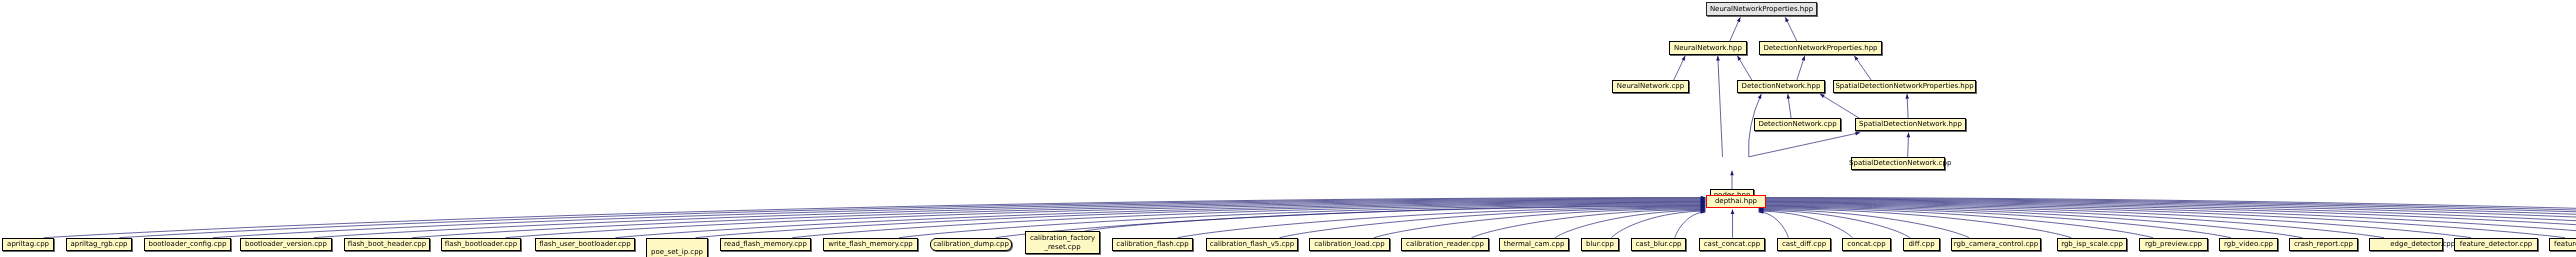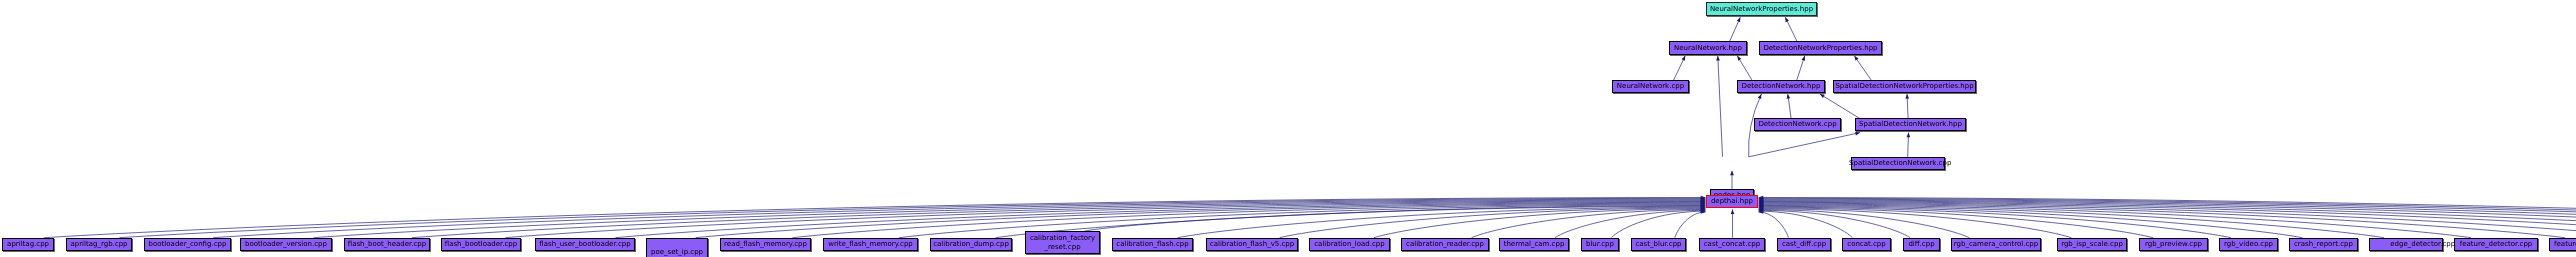--- a/index.html
+++ b/index.html
@@ -1,24 +1,24 @@
 <!DOCTYPE html>
 <html style="font-size:8.2px"><head>
 <meta charset="utf-8">
 <style>
   html,body{margin:0;padding:0;background:#ffffff;}
   .graph{position:relative;width:3362px;height:258px;background:#ffffff;
          font-family:"DejaVu Sans","Liberation Sans",sans-serif;overflow:hidden;}
   .graph svg{position:absolute;left:0;top:0;pointer-events:none;}
-  .node{position:absolute;box-sizing:border-box;background:#8b5cf6;border:0.5px solid #000000;
+  .node{position:absolute;box-sizing:border-box;background:#fef9c3;border:0.5px solid #000000;
         box-shadow:1px 1px 0 rgba(75,75,75,0.85);
         display:flex;align-items:center;justify-content:center;
         font-size:7px;line-height:1.25;color:#000000;text-align:center;
         white-space:pre-line;padding:0 2.6px;cursor:pointer;}
-  .node.root{background:#5eead4;border:0.8px solid #262626;}
+  .node.root{background:#e5e5e5;border:0.8px solid #262626;}
   .node.main{border:0.8px solid #ff0000;box-shadow:none;}
 </style>
 </head>
 <body>
 
 <div class="graph">
   <svg id="edges" width="3362" height="258" viewBox="0 0 6525 500">
       <path d="M 3356.9 80 L 3377.6 33" fill="none" stroke="#191970" stroke-width="1.3"></path>
       <polygon points="3377.6,33 3377.2670333784613,42.68757623087123 3370.677799183802,39.78550925577669" fill="#191970"></polygon>
       <path d="M 3487.7 80 L 3464.8 33" fill="none" stroke="#191970" stroke-width="1.3"></path>
@@ -130,33 +130,33 @@
   <div class="node root" style="left:1706px;top:2.1px;width:111px;height:14.4px;">NeuralNetworkProperties.hpp</div>
   <div class="node" style="left:1669px;top:41px;width:78px;height:14px;">NeuralNetwork.hpp</div>
   <div class="node" style="left:1759px;top:41px;width:123px;height:14px;">DetectionNetworkProperties.hpp</div>
   <div class="node" style="left:1612px;top:80px;width:77px;height:13.4px;">NeuralNetwork.cpp</div>
   <div class="node" style="left:1737px;top:80px;width:88px;height:13.4px;">DetectionNetwork.hpp</div>
   <div class="node" style="left:1833px;top:80px;width:143px;height:13.4px;">SpatialDetectionNetworkProperties.hpp</div>
   <div class="node" style="left:1754px;top:118px;width:87px;height:13.4px;">DetectionNetwork.cpp</div>
   <div class="node" style="left:1855px;top:118px;width:111px;height:13.4px;">SpatialDetectionNetwork.hpp</div>
   <div class="node" style="left:1710px;top:157px;width:44px;height:13.4px;margin-top:32px;">nodes.hpp</div>
   <div class="node" style="left:1851px;top:157px;width:94px;height:13.4px;padding-left:7px;">SpatialDetectionNetwork.cpp</div>
-  <div class="node main" style="left:1706px;top:195px;width:52px;height:13.4px;">depthai.hpp</div>
+  <div class="node main" style="left:1706px;top:195px;width:60px;height:13.4px;">depthai.hpp</div>
 
   <div class="node" style="left:2.1px;top:238px;width:52px;height:13.4px;">apriltag.cpp</div>
   <div class="node" style="left:66px;top:238px;width:66px;height:13.4px;">apriltag_rgb.cpp</div>
   <div class="node" style="left:144px;top:238px;width:87px;height:13.4px;">bootloader_config.cpp</div>
   <div class="node" style="left:240px;top:238px;width:92px;height:13.4px;">bootloader_version.cpp</div>
   <div class="node" style="left:344px;top:238px;width:86px;height:13.4px;">flash_boot_header.cpp</div>
   <div class="node" style="left:441px;top:238px;width:80px;height:13.4px;">flash_bootloader.cpp</div>
   <div class="node" style="left:535px;top:238px;width:100px;height:13.4px;">flash_user_bootloader.cpp</div>
   <div class="node" style="left:646px;top:238px;width:62px;height:29px;">poe_set_ip.cpp</div>
   <div class="node" style="left:720px;top:238px;width:91px;height:13.4px;">read_flash_memory.cpp</div>
   <div class="node" style="left:823px;top:238px;width:95px;height:13.4px;">write_flash_memory.cpp</div>
-  <div class="node" style="left:930px;top:238px;width:82px;height:13.4px;">calibration_dump.cpp</div>
+  <div class="node" style="left:930px;top:238px;width:82px;height:13.4px;border-radius:6px;">calibration_dump.cpp</div>
   <div class="node" style="left:1025px;top:231px;width:75px;height:23px;">calibration_factory
 _reset.cpp</div>
   <div class="node" style="left:1112px;top:238px;width:81px;height:13.4px;">calibration_flash.cpp</div>
   <div class="node" style="left:1206px;top:238px;width:92px;height:13.4px;">calibration_flash_v5.cpp</div>
   <div class="node" style="left:1309px;top:238px;width:81px;height:13.4px;">calibration_load.cpp</div>
   <div class="node" style="left:1401px;top:238px;width:88px;height:13.4px;">calibration_reader.cpp</div>
   <div class="node" style="left:1499px;top:238px;width:70px;height:13.4px;">thermal_cam.cpp</div>
   <div class="node" style="left:1581px;top:238px;width:38px;height:13.4px;">blur.cpp</div>
   <div class="node" style="left:1631px;top:238px;width:55px;height:13.4px;">cast_blur.cpp</div>
   <div class="node" style="left:1699px;top:238px;width:66px;height:13.4px;">cast_concat.cpp</div>

